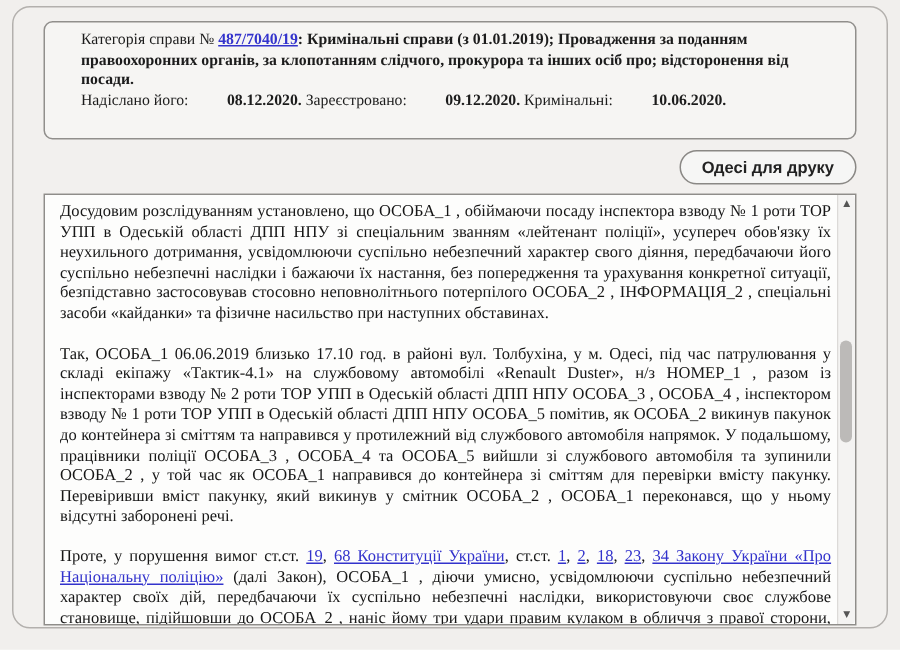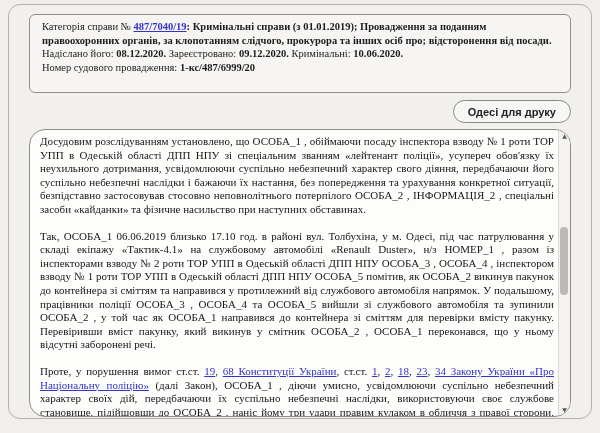--- a/index.html
+++ b/index.html
@@ -14,38 +14,38 @@
     margin: 4px auto 0;
     width: 584px; height: 415px;
     background: #f2f0ee;
     border: 1px solid #b3b0ad;
     border-radius: 12px;
   }
   .header-box {
     box-sizing: border-box;
     margin: 9px 20px 0;
     height: 79px;
-    padding: 5px 12px 4px;
+    padding: 5px 24px 4px;
     background: #f6f5f3;
     border: 1px solid #918f8c;
     border-radius: 6px;
     font-size: 10.5px;
     line-height: 13.5px;
     color: #1c1c1c;
   }
   .header-box p { margin: 0; }
   .cat-line { font-weight: bold; }
   .cat-label { font-weight: normal; }
   a.case-link, a.doc-link {
     color: #3333cc;
     text-decoration: underline;
     cursor: pointer;
   }
   a.case-link { font-weight: bold; }
-  .b { font-weight: bold; }
+  .b { font-weight: bold; margin-left: 23px; }
   .btn-row {
     margin: 7px 20px 0;
     height: 23px;
     text-align: right;
   }
   .print-btn {
     box-sizing: border-box;
     height: 23px;
     padding: 0 14px;
     font-family: "Liberation Sans", sans-serif;
@@ -57,21 +57,21 @@
     border-radius: 12px;
     cursor: pointer;
   }
   .text-area {
     box-sizing: border-box;
     position: relative;
     margin: 6px 20px 0;
     height: 288px;
     background: #fdfdfc;
     border: 1px solid #8f8d8a;
-    border-radius: 16px;
+    border-radius: 0;
     overflow: hidden;
   }
   .text-content {
     box-sizing: border-box;
     position: absolute;
     left: 0; top: 0; right: 12px; bottom: 0;
     padding: 5px 4px 0 10px;
     overflow: hidden;
     font-size: 11px;
     line-height: 13.6px;
@@ -119,24 +119,20 @@
   <div class="header-box">
     <p class="cat-line"><span class="cat-label">Категорія справи №</span> <a class="case-link">487/7040/19</a><span>: Кримінальні справи (з 01.01.2019); Провадження за поданням правоохоронних органів, за клопотанням слідчого, прокурора та інших осіб про; відсторонення від посади.</span></p>
     <p>
       <span>Надіслано його:</span>
       <span class="b">08.12.2020.</span>
       <span>Зареєстровано:</span>
       <span class="b">09.12.2020.</span>
       <span>Кримінальні:</span>
       <span class="b">10.06.2020.</span>
     </p>
-    <p>
-      <span>Номер судового провадження:</span>
-      <span class="b">1-кс/487/6999/20</span>
-    </p>
   </div>
 
   <div class="btn-row">
     <button class="print-btn">Одесі для друку</button>
   </div>
 
   <div class="text-area">
     <div class="text-content">
         <p>Досудовим розслідуванням установлено, що ОСОБА_1 , обіймаючи посаду інспектора взводу № 1 роти ТОР УПП в Одеській області ДПП НПУ зі спеціальним званням «лейтенант поліції», усупереч обов'язку їх неухильного дотримання, усвідомлюючи суспільно небезпечний характер свого діяння, передбачаючи його суспільно небезпечні наслідки і бажаючи їх настання, без попередження та урахування конкретної ситуації, безпідставно застосовував стосовно неповнолітнього потерпілого ОСОБА_2 , ІНФОРМАЦІЯ_2 , спеціальні засоби «кайданки» та фізичне насильство при наступних обставинах.</p>
         <p>Так, ОСОБА_1 06.06.2019 близько 17.10 год. в районі вул. Толбухіна, у м. Одесі, під час патрулювання у складі екіпажу «Тактик-4.1» на службовому автомобілі «Renault Duster», н/з НОМЕР_1 , разом із інспекторами взводу № 2 роти ТОР УПП в Одеській області ДПП НПУ ОСОБА_3 , ОСОБА_4 , інспектором взводу № 1 роти ТОР УПП в Одеській області ДПП НПУ ОСОБА_5 помітив, як ОСОБА_2 викинув пакунок до контейнера зі сміттям та направився у протилежний від службового автомобіля напрямок. У подальшому, працівники поліції ОСОБА_3 , ОСОБА_4 та ОСОБА_5 вийшли зі службового автомобіля та зупинили ОСОБА_2 , у той час як ОСОБА_1 направився до контейнера зі сміттям для перевірки вмісту пакунку. Перевіривши вміст пакунку, який викинув у смітник ОСОБА_2 , ОСОБА_1 переконався, що у ньому відсутні заборонені речі.</p>

